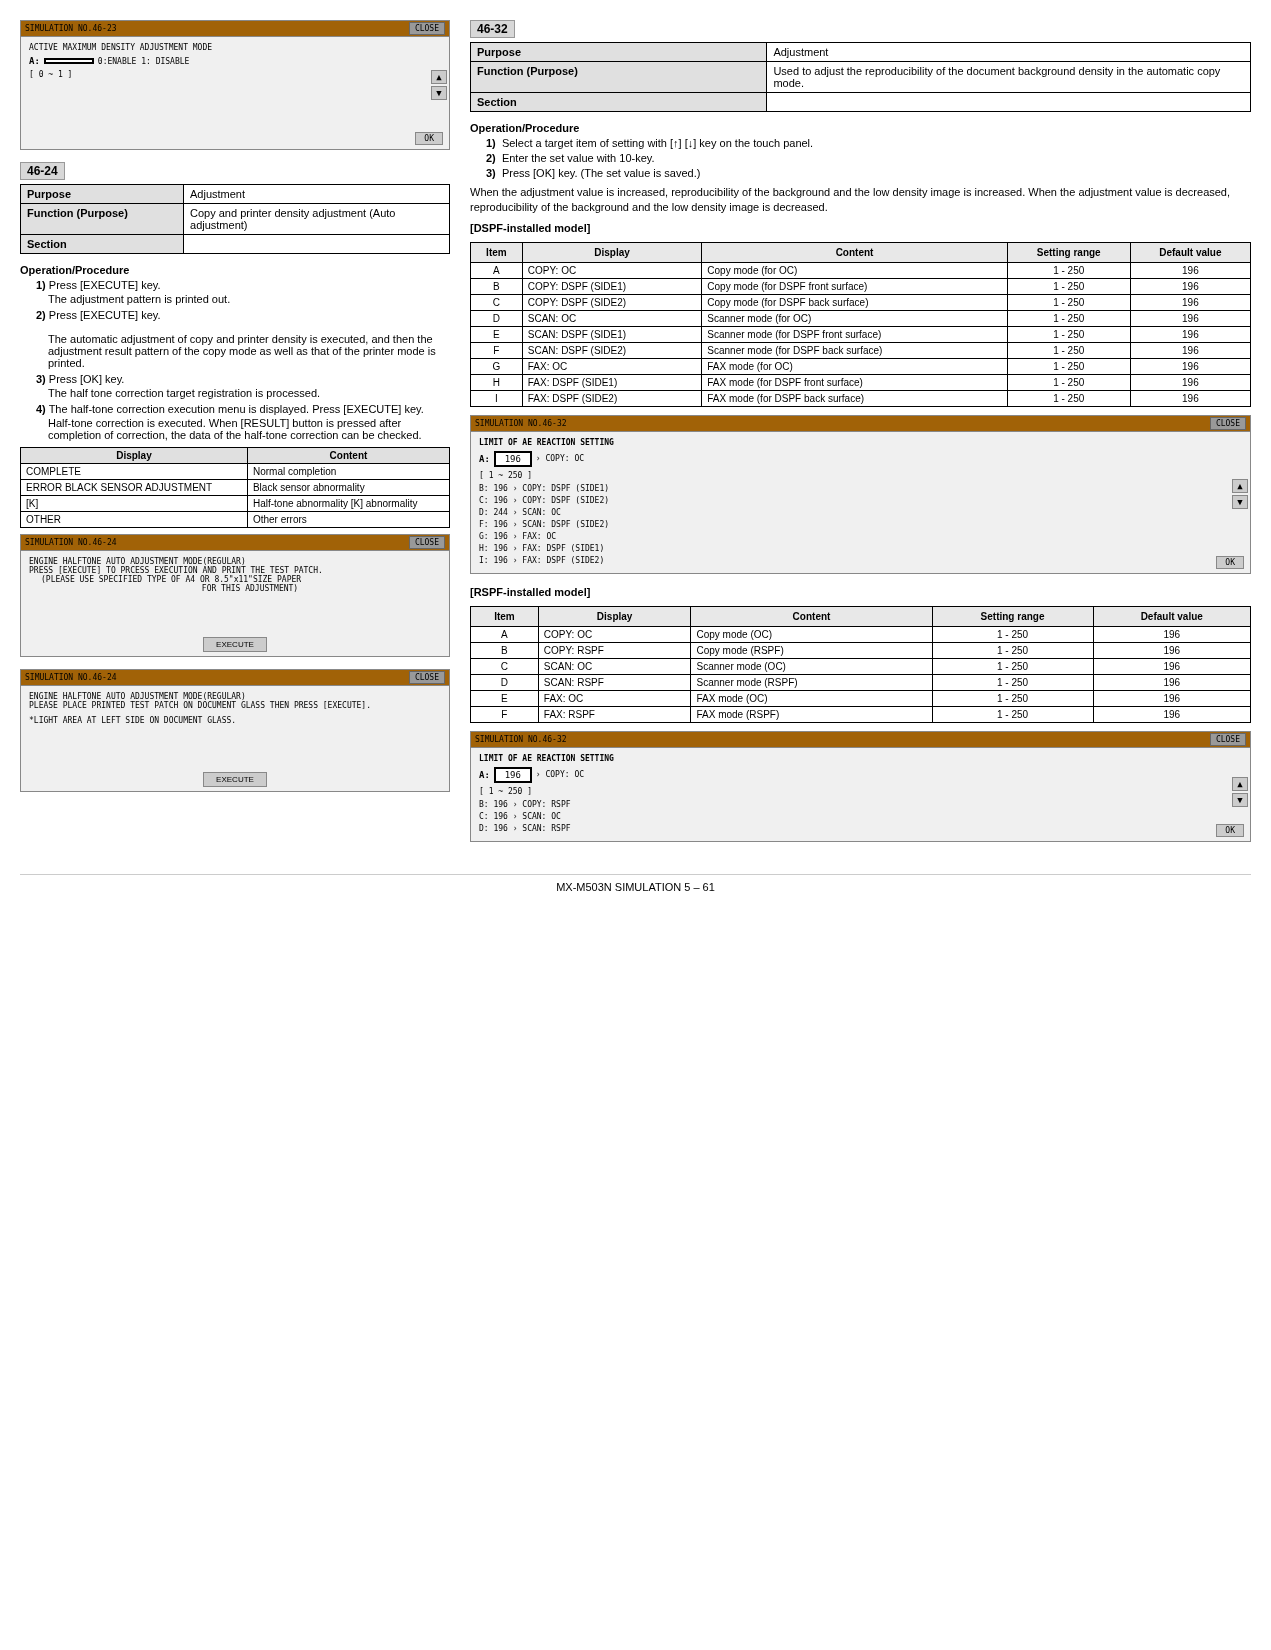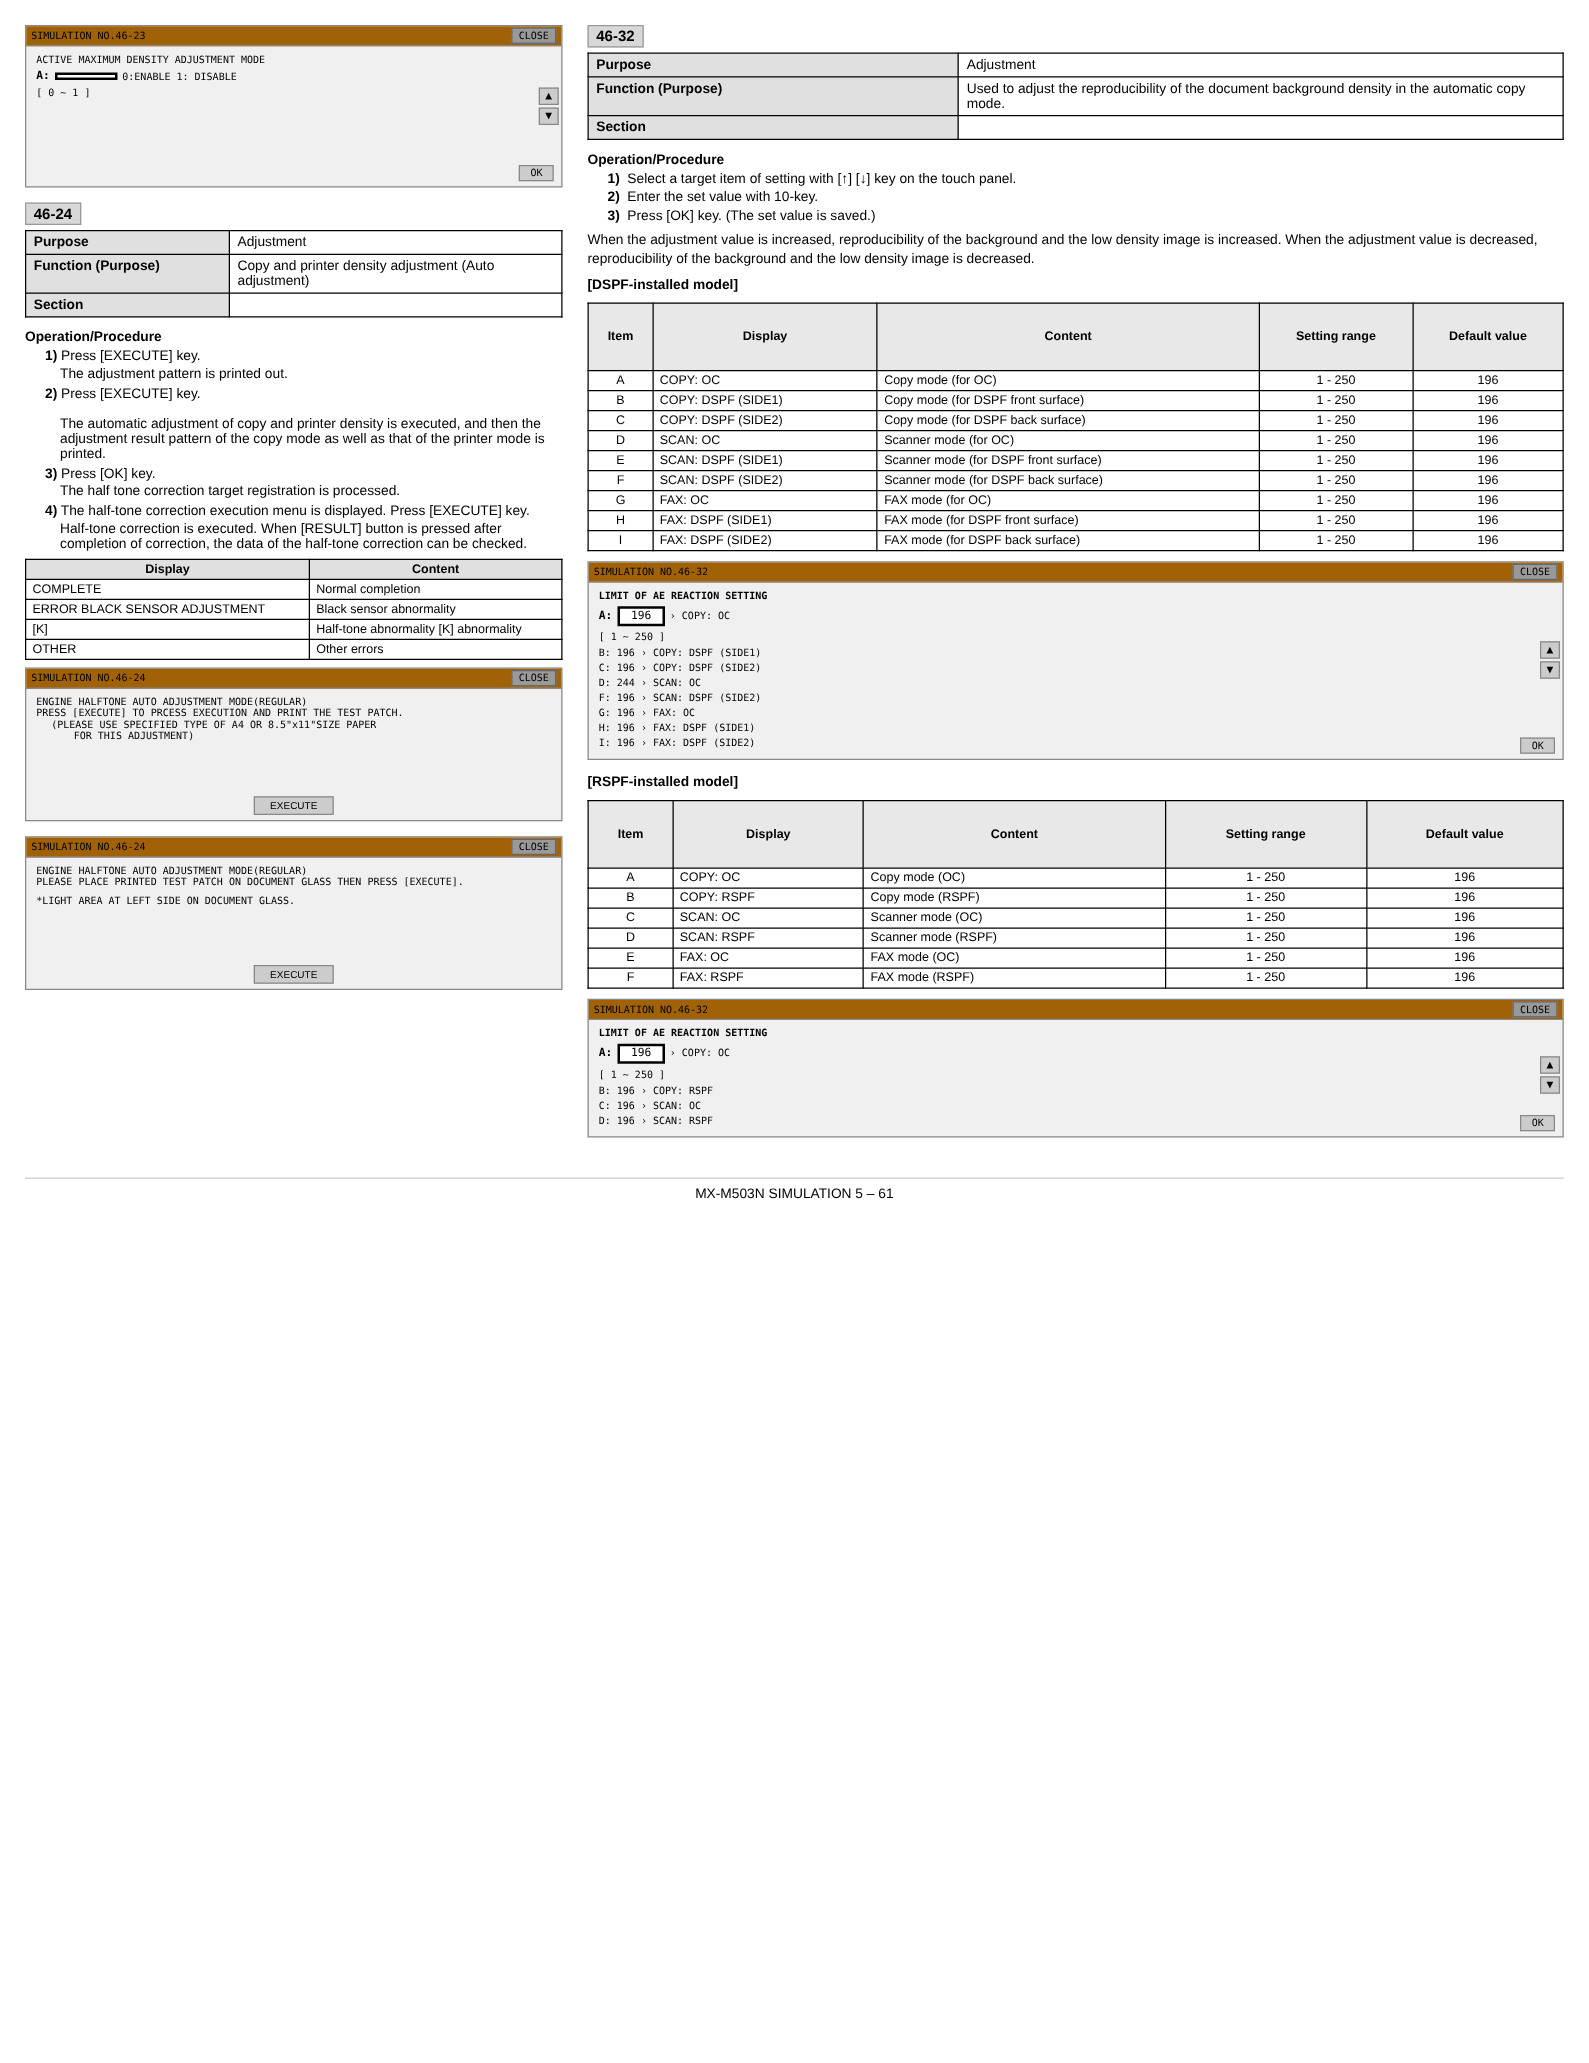--- a/index.html
+++ b/index.html
@@ -133,21 +133,21 @@
     }
     
     .data-table {
       width: 100%;
       border-collapse: collapse;
       margin: 8px 0;
       font-size: 10px;
     }
     .data-table th {
       border: 1px solid #000;
-      padding: 21px 5px;
+      padding: 4px 5px;
       background: #e8e8e8;
       text-align: center;
       font-weight: bold;
     }
     .data-table td {
       border: 1px solid #000;
       padding: 2px 5px;
       text-align: center;
       vertical-align: middle;
     }
@@ -314,21 +314,21 @@
     
     <div class="sim-screen sim-wrapper" style="min-height:110px; margin-bottom:12px;">
       <div class="sim-title-bar">
         <span>SIMULATION  NO.46-24</span>
         <span class="sim-close-btn">CLOSE</span>
       </div>
       <div class="sim-body" style="font-size:8px;">
         <div>ENGINE HALFTONE AUTO ADJUSTMENT MODE(REGULAR)</div>
         <div>PRESS [EXECUTE] TO PRCESS EXECUTION AND PRINT THE TEST PATCH.</div>
         <div style="margin-left:12px;">(PLEASE USE SPECIFIED TYPE OF A4 OR 8.5"x11"SIZE PAPER</div>
-        <div style="margin-left:30px;">FOR THIS ADJUSTMENT)</div>
+        <div style="margin-left:30px;text-align:center;">FOR THIS ADJUSTMENT)</div>
       </div>
       <button class="sim-execute-btn">EXECUTE</button>
     </div>
 
     
     <div class="sim-screen sim-wrapper" style="min-height:110px; margin-bottom:12px;">
       <div class="sim-title-bar">
         <span>SIMULATION  NO.46-24</span>
         <span class="sim-close-btn">CLOSE</span>
       </div>

